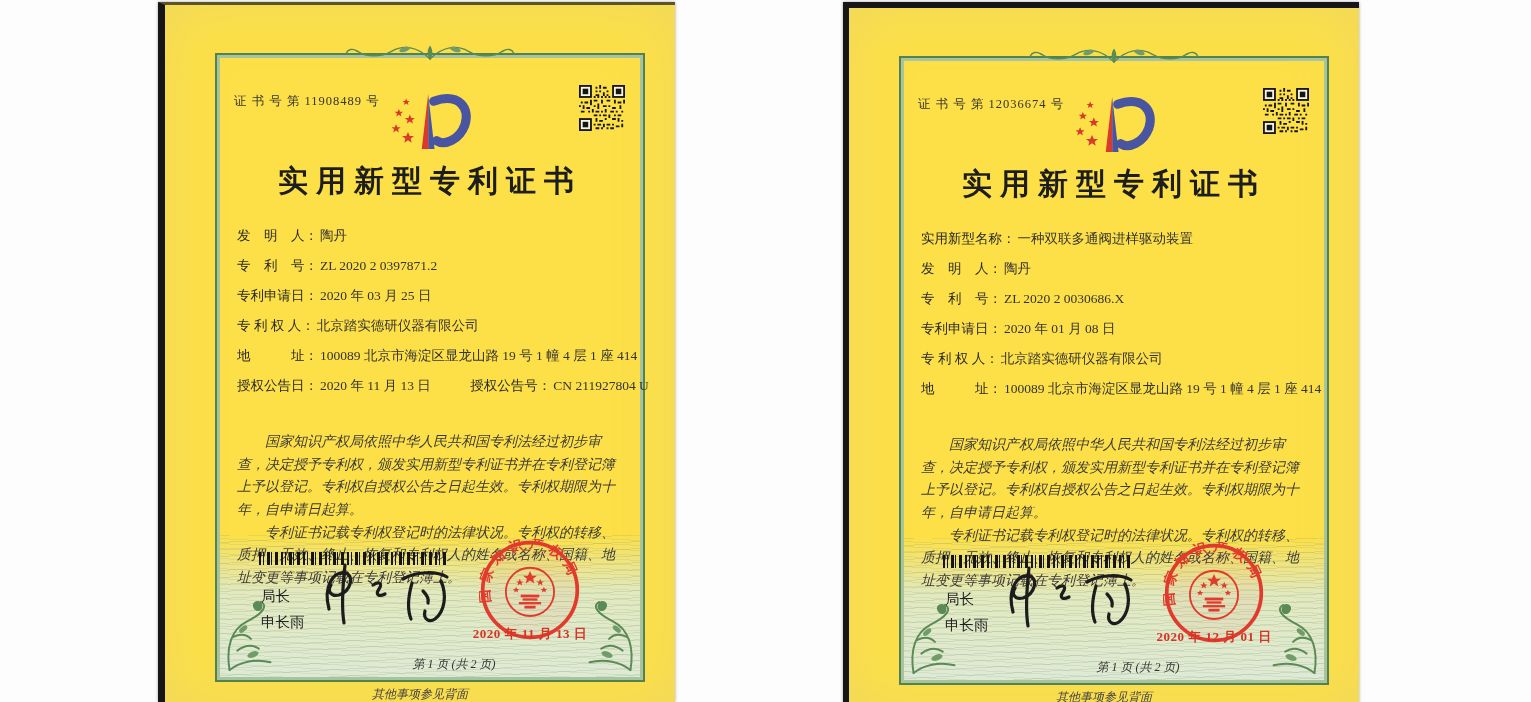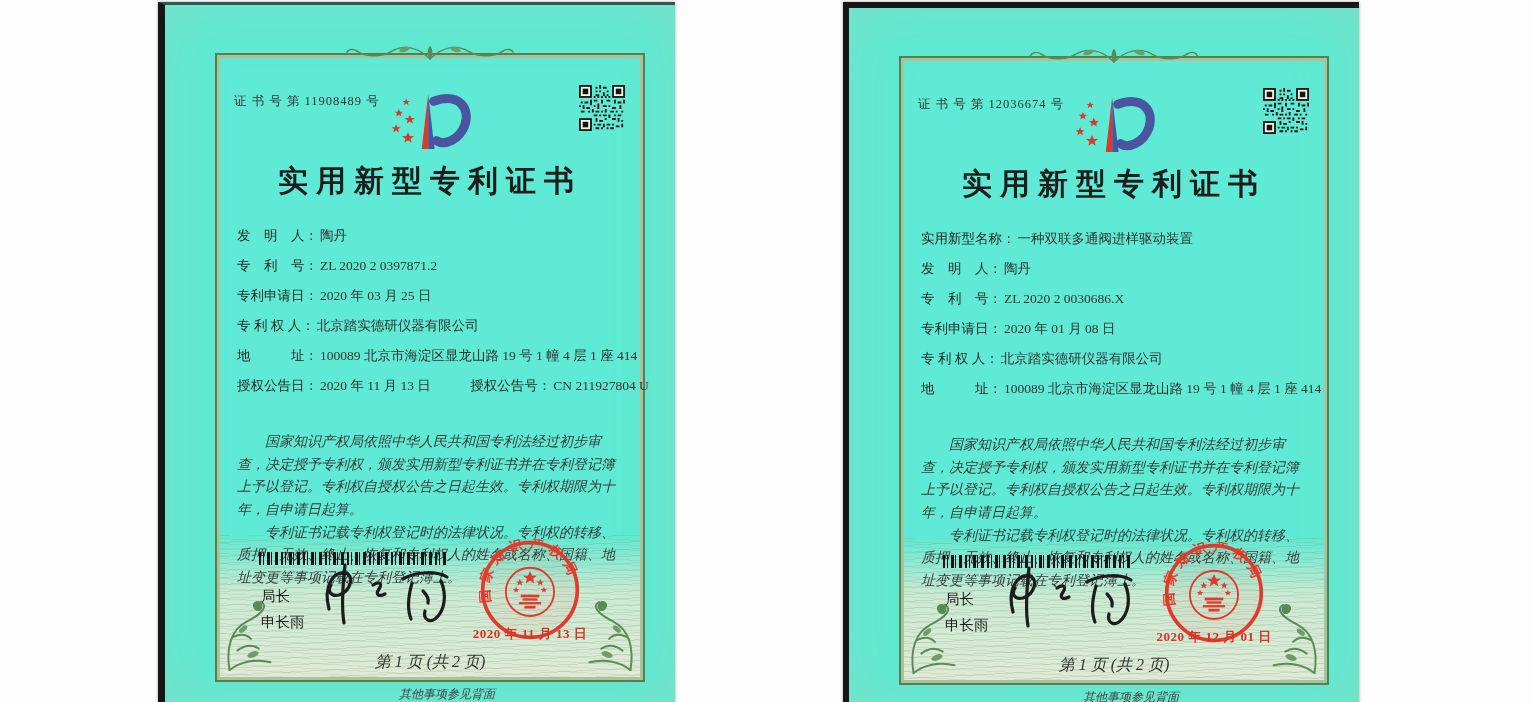--- a/index.html
+++ b/index.html
@@ -4,21 +4,21 @@
 <style>
   html,body{margin:0;padding:0;}
   body{
     width:1531px;height:702px;position:relative;overflow:hidden;
     background:#fdfdfd;
     font-family:"Liberation Serif","DejaVu Serif",serif;
     color:#2f2f2f;
   }
   .page{
     position:absolute;top:2px;width:510px;height:697px;
-    background:#5eead4;
+    background:#fde047;
     box-shadow:inset 0 0 60px rgba(205,196,160,.25), 0 0 3px rgba(0,0,0,.35);
   }
   .page-0{left:158px;border-left:7px solid #161616;border-top:3px solid rgba(25,25,25,.7);}
   .page-1{left:843px;border-left:6px solid #161616;border-top:6px solid #161616;}
   .frame{
     position:absolute;left:50px;top:48px;width:426px;height:625px;
     border:2px solid #54824e;
     box-shadow:inset 0 0 0 3px #a8c49e;
   }
   .top-ornament{position:absolute;top:-13px;left:50%;transform:translateX(-50%);width:190px;height:26px;z-index:3;}
@@ -65,22 +65,22 @@
     font-family:"Liberation Sans","DejaVu Sans",sans-serif;
     font-size:14.5px;line-height:26px;color:#222;
   }
   .signature{position:absolute;left:98px;top:506px;width:150px;height:70px;z-index:2;}
   .seal{position:absolute;left:262px;top:484px;width:102px;height:102px;z-index:3;}
   .seal svg{width:102px;height:102px;}
   .seal-date{
     position:absolute;left:-24px;right:-24px;top:86px;text-align:center;
     color:#d63425;font-size:13px;font-weight:bold;letter-spacing:.5px;white-space:nowrap;
   }
-  .footer{position:absolute;bottom:7px;left:0;width:100%;text-align:center;font-size:16px;color:#333;z-index:2;font-style:italic;}
-  .back-note{position:absolute;top:681px;left:0;width:100%;text-align:center;font-size:12px;color:#444;font-style:italic;margin-left:27px;}
+  .footer{position:absolute;bottom:7px;left:0;width:100%;text-align:center;font-size:12px;color:#333;z-index:2;font-style:italic;padding-left:24px;}
+  .back-note{position:absolute;top:681px;left:0;width:100%;text-align:center;font-size:12px;color:#444;font-style:italic;}
 </style>
 </head>
 <body>
 
 <svg width="0" height="0" style="position:absolute" aria-hidden="true">
   <defs>
     <path id="star5" d="M0,-5 L1.5,-1.6 5,-1.6 2.2,0.6 3.1,4 0,1.9 -3.1,4 -2.2,0.6 -5,-1.6 -1.5,-1.6 Z"></path>
     <g id="fnd">
       <rect width="7" height="7" fill="#161616"></rect>
       <rect x="1" y="1" width="5" height="5" fill="#f7f4e3"></rect>

